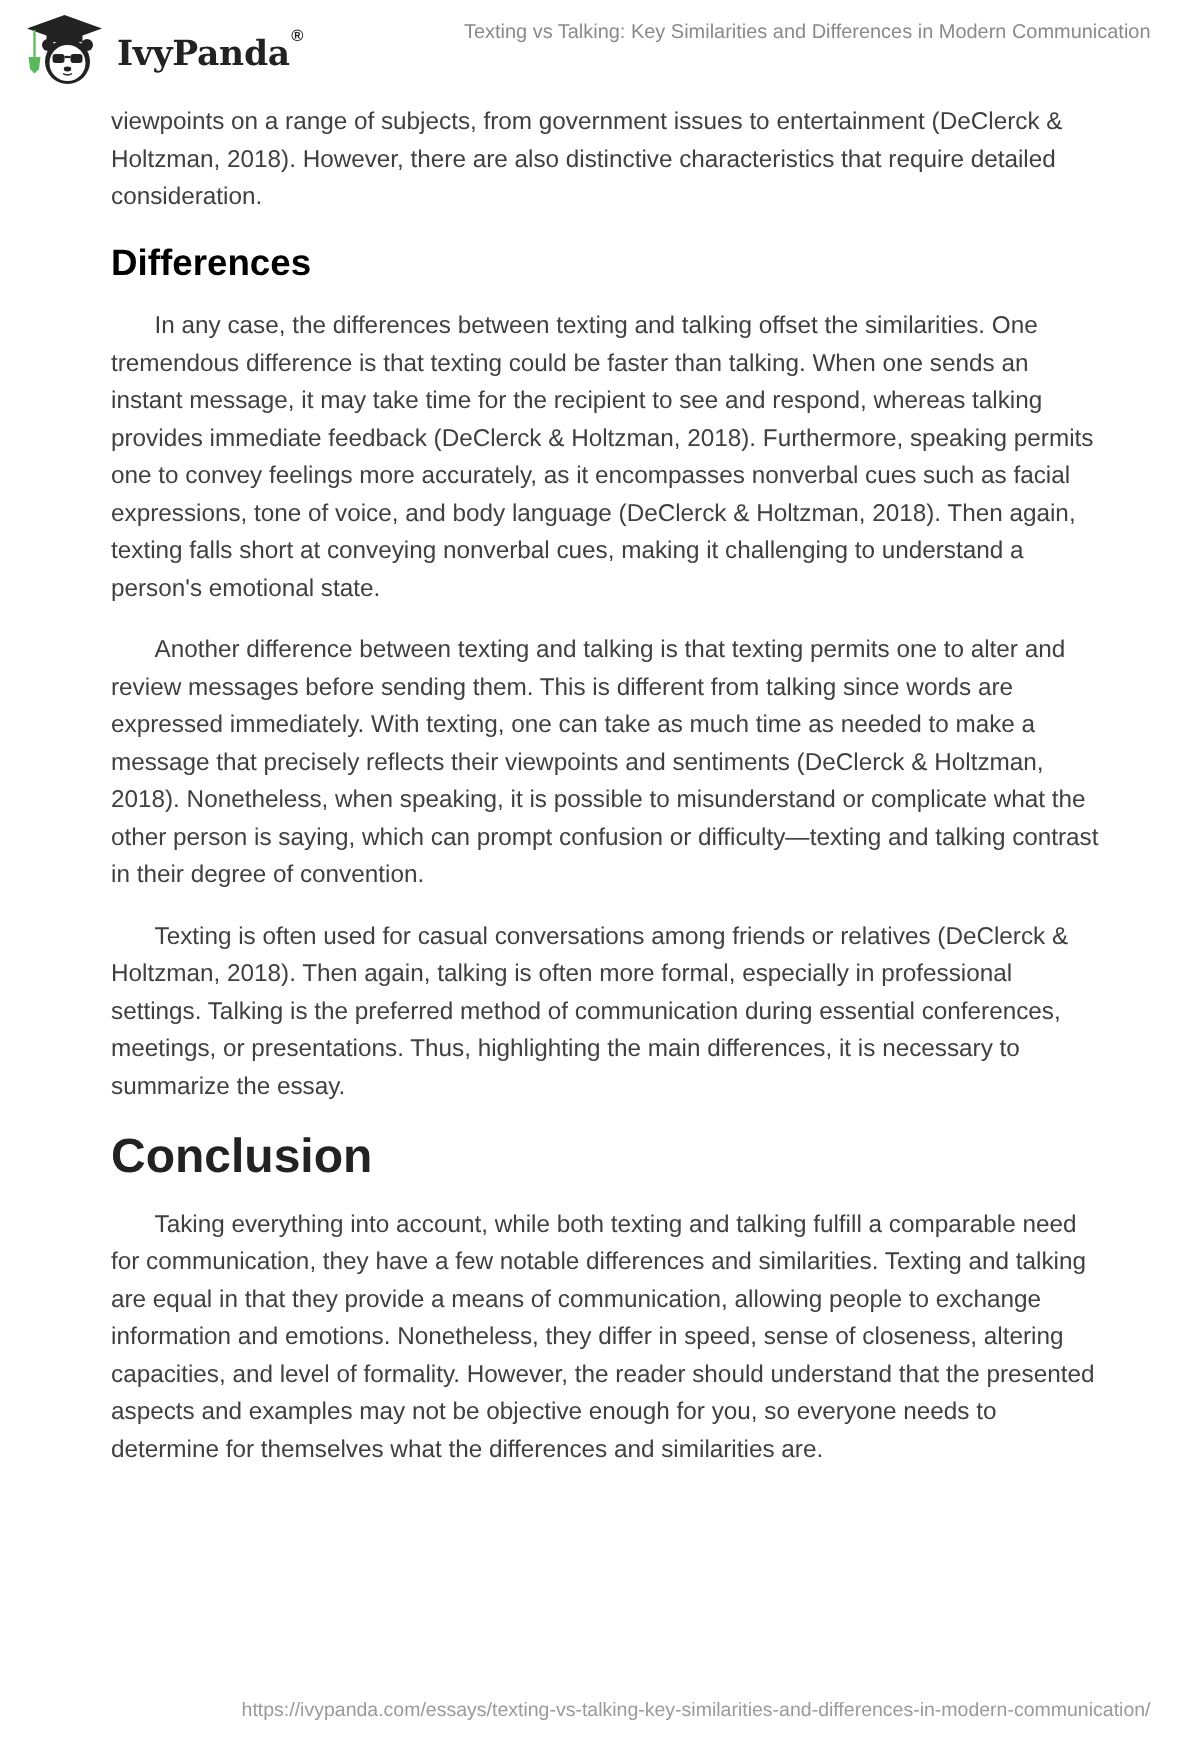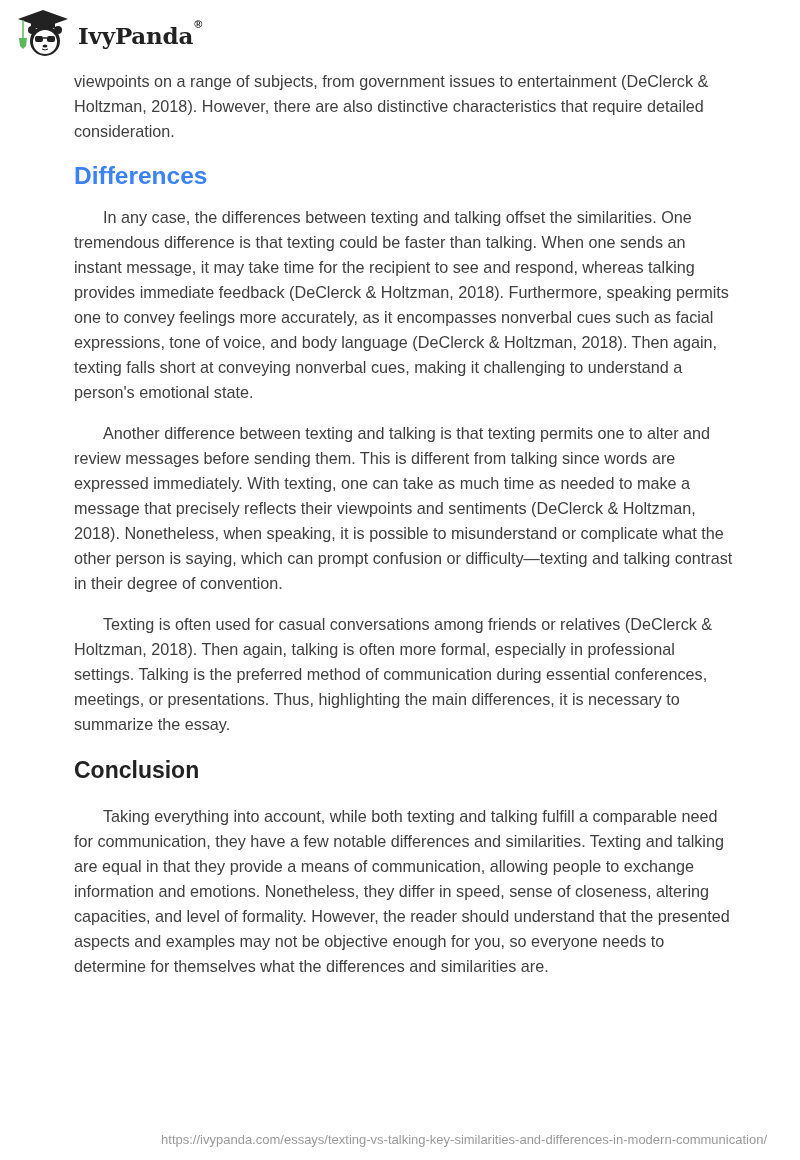--- a/index.html
+++ b/index.html
@@ -66,24 +66,24 @@
       font-size: 16.2px;
       line-height: 25px;
       color: #404040;
     }
     p.para.indent { text-indent: 29px; }
     h2.sub {
       font-size: 24.5px;
       font-weight: bold;
       margin: 17px 0 14px 0;
       line-height: 30px;
-      color: #3b82f6;
+      color: #000000;
     }
     h1.main {
-      font-size: 23px;
+      font-size: 32px;
       font-weight: bold;
       margin: 16px 0 17px 0;
       line-height: 34px;
       color: #222222;
     }
     .footer-url {
       position: absolute;
       right: 33px; top: 1132px;
       font-size: 13px;
       color: #9a9a9a;
@@ -112,20 +112,21 @@
 
       <rect x="21" y="28" width="8" height="6" rx="2" fill="#222222"></rect>
       <rect x="33" y="28" width="8" height="6" rx="2" fill="#222222"></rect>
       <line x1="29" y1="30" x2="33" y2="30" stroke="#222222" stroke-width="1.5"></line>
 
       <ellipse cx="31" cy="38" rx="2.5" ry="1.6" fill="#222222"></ellipse>
       <path d="M28 41 Q31 43 34 41" stroke="#222222" stroke-width="1" fill="none"></path>
     </svg>
     <span class="logo-text"><span>IvyPanda</span><span class="logo-reg">®</span></span>
   </div>
+  <div class="doc-title">Texting vs Talking: Key Similarities and Differences in Modern Communication</div>
 </div>
 
 <div class="content">
   <p class="para">viewpoints on a range of subjects, from government issues to entertainment (DeClerck &amp; Holtzman, 2018). However, there are also distinctive characteristics that require detailed consideration.</p>
 
   <h2 class="sub">Differences</h2>
   <p class="para indent">In any case, the differences between texting and talking offset the similarities. One tremendous difference is that texting could be faster than talking. When one sends an instant message, it may take time for the recipient to see and respond, whereas talking provides immediate feedback (DeClerck &amp; Holtzman, 2018). Furthermore, speaking permits one to convey feelings more accurately, as it encompasses nonverbal cues such as facial expressions, tone of voice, and body language (DeClerck &amp; Holtzman, 2018). Then again, texting falls short at conveying nonverbal cues, making it challenging to understand a person's emotional state.</p>
   <p class="para indent">Another difference between texting and talking is that texting permits one to alter and review messages before sending them. This is different from talking since words are expressed immediately. With texting, one can take as much time as needed to make a message that precisely reflects their viewpoints and sentiments (DeClerck &amp; Holtzman, 2018). Nonetheless, when speaking, it is possible to misunderstand or complicate what the other person is saying, which can prompt confusion or difficulty—texting and talking contrast in their degree of convention.</p>
   <p class="para indent">Texting is often used for casual conversations among friends or relatives (DeClerck &amp; Holtzman, 2018). Then again, talking is often more formal, especially in professional settings. Talking is the preferred method of communication during essential conferences, meetings, or presentations. Thus, highlighting the main differences, it is necessary to summarize the essay.</p>
 

